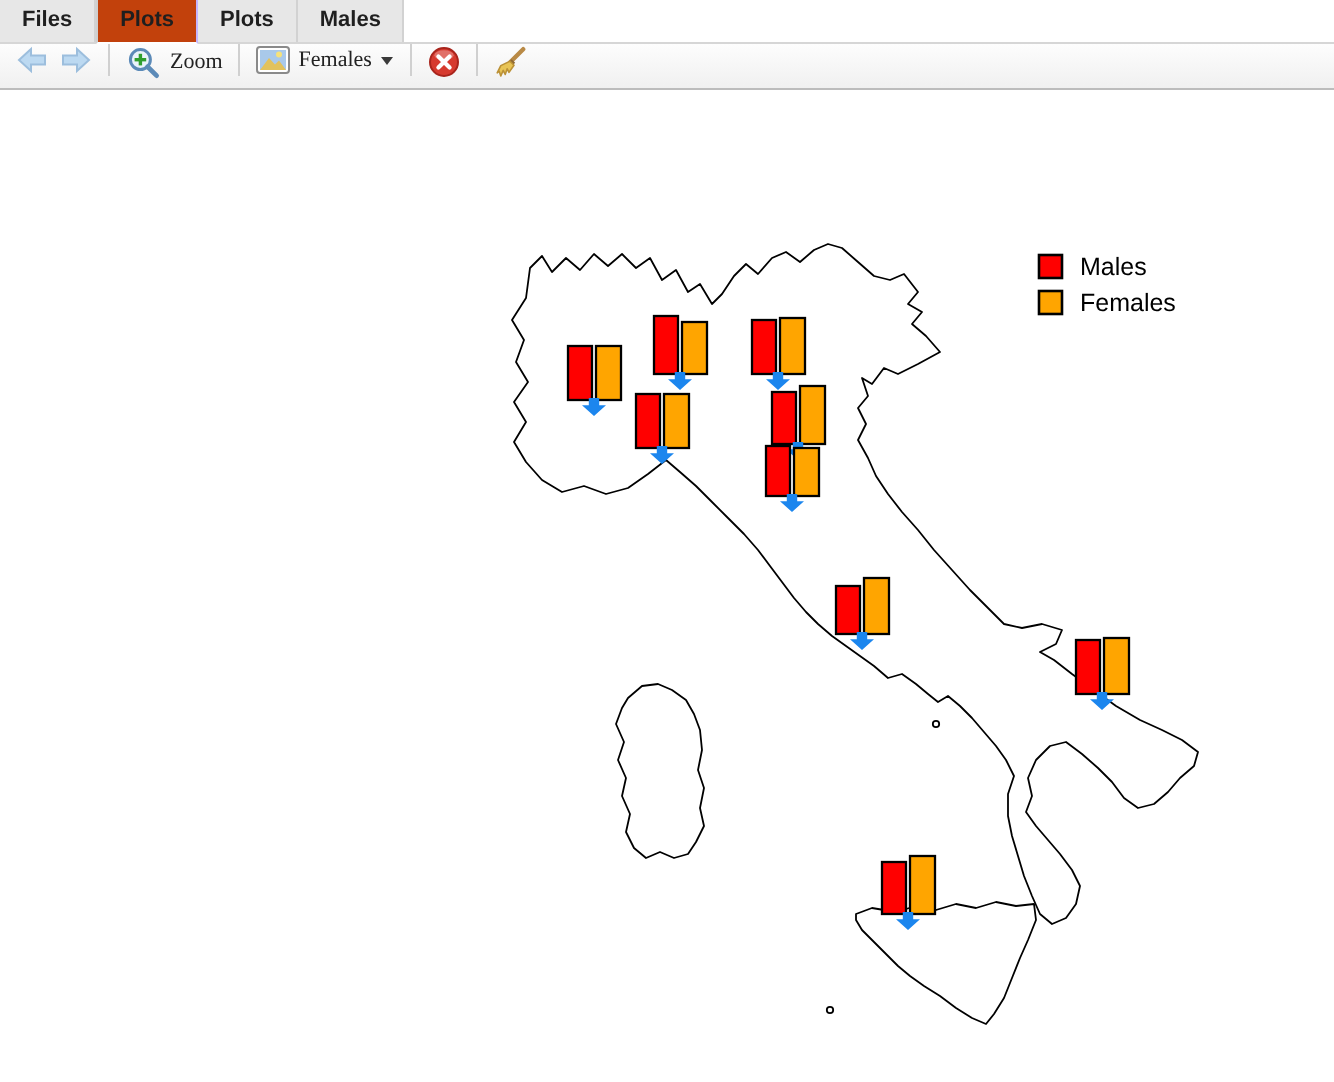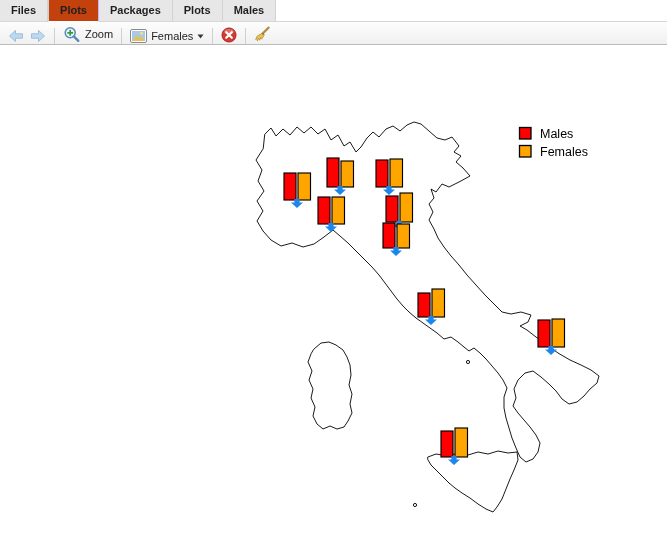--- a/index.html
+++ b/index.html
@@ -34,27 +34,28 @@
     background: #c2410c;
     border-left: 1px solid #cfcfcf;
     border-right: 1px solid #c4b5fd;
     margin-bottom: -1px;
     border-bottom: 1px solid #ffffff;
   }
 
   
   .toolbar {
     display: flex;
-    align-items: flex-end;
+    align-items: flex-start;
     height: 23px;
     background: linear-gradient(#fdfdfd, #f0f0f0);
     border-bottom: 1px solid #bcbcbc;
     padding: 0 5px;
     font-size: 11px;
     color: #222222;
+    font-family: Liberation Serif, serif;
   }
   .tb-btn {
     display: inline-flex;
     align-items: center;
     gap: 4px;
     background: transparent;
     border: none;
     padding: 1px 3px;
     font: inherit;
     color: inherit;
@@ -83,21 +84,20 @@
   .island-dot { fill: none; stroke: #000; stroke-width: 0.9; }
   .lg-swatch { stroke: #000000; stroke-width: 1.3; }
   .lg-text { font-size: 12.5px; fill: #000000; }
 </style>
 </head>
 <body>
 
 <div class="tabbar">
   <div class="tab">Files</div>
   <div class="tab active">Plots</div>
-  <div class="tab">Packages</div>
   <div class="tab">Plots</div>
   <div class="tab">Males</div>
 </div>
 
 <div class="toolbar">
   <button class="tb-btn disabled">
     <svg class="tb-icon" width="16" height="14" viewBox="0 0 16 14">
       <path d="M7.5,1.5 L1.5,7 L7.5,12.5 L7.5,9.2 L14.5,9.2 L14.5,4.8 L7.5,4.8 Z" fill="#bcd9f1" stroke="#9cbedd"></path>
     </svg>
   </button>

